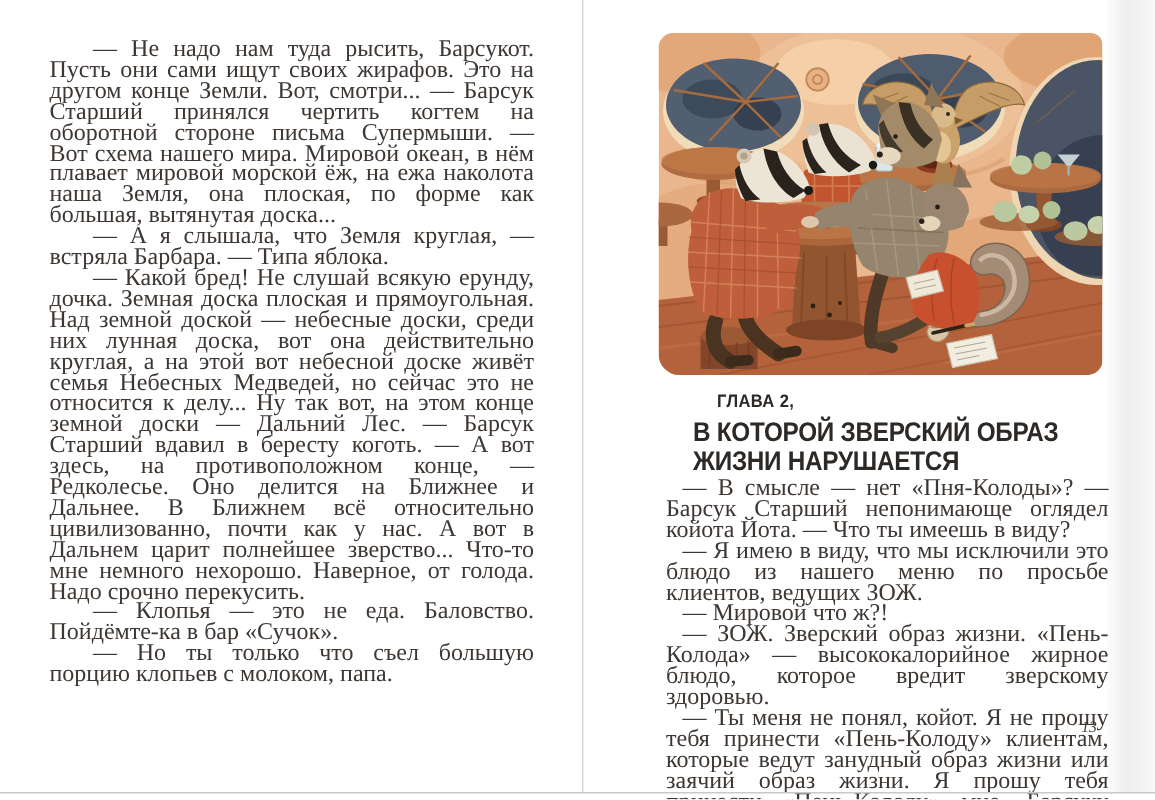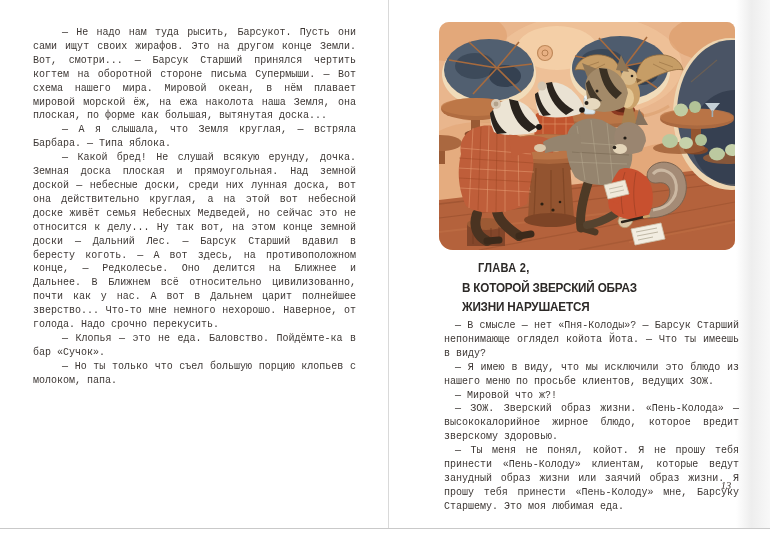--- a/index.html
+++ b/index.html
@@ -2,31 +2,31 @@
 <html lang="ru"><head>
 <meta charset="utf-8">
 <style>
   html,body{margin:0;padding:0;background:#ffffff;}
   #spread{position:relative;width:770px;height:533px;background:#ffffff;overflow:hidden;
           font-family:"Liberation Serif","DejaVu Serif",serif;}
   .gutter{position:absolute;left:388px;top:0;width:1px;height:528px;background:#d9d9d9;}
   .bottom-border{position:absolute;left:0;top:528px;width:770px;height:1px;background:#c9c9c9;}
   .edge-shadow{position:absolute;right:0;top:0;width:34px;height:528px;
       background:linear-gradient(to right, rgba(120,120,120,0) 0%, rgba(120,120,120,0.13) 45%, rgba(120,120,120,0.05) 100%);}
-  .body-text{position:absolute;color:#3d3734;font-size:10px;line-height:13.9px;text-align:justify;font-family:Liberation Mono, monospace;}
+  .body-text{position:absolute;color:#3d3734;font-size:16px;line-height:13.9px;text-align:justify;}
   .body-text p{margin:0;}
   .left-text{left:33px;top:26px;width:323px;}
   .left-text p{text-indent:29px;}
   .right-text{left:444px;top:319px;width:295px;}
   .right-text p{text-indent:11px;}
   .chapter{position:absolute;left:451px;top:258px;color:#2c2927;
            font-family:"Liberation Sans","DejaVu Sans",sans-serif;font-weight:bold;margin-left:11px;}
   .chapter-label{margin-left:16px;font-size:12px;letter-spacing:0.3px;
                  display:inline-block;transform:scaleX(0.92);transform-origin:left;}
-  .chapter-title{font-size:13px;line-height:18.5px;letter-spacing:-0.2px;margin-top:3px;}
+  .chapter-title{font-size:18px;line-height:18.5px;letter-spacing:-0.2px;margin-top:3px;}
   .chapter-title div{display:block;transform:scaleX(0.9);transform-origin:left;white-space:nowrap;}
   .page-num{position:absolute;left:714px;top:480px;width:24px;text-align:center;
             font-size:10.5px;color:#45403b;font-style:italic;}
   .illustration{position:absolute;left:439px;top:22px;width:296px;height:228px;
                 border-radius:10px 8px 10px 14px;overflow:hidden;}
   .illustration svg{display:block;width:100%;height:100%;}
 </style>
 </head>
 <body>
 

